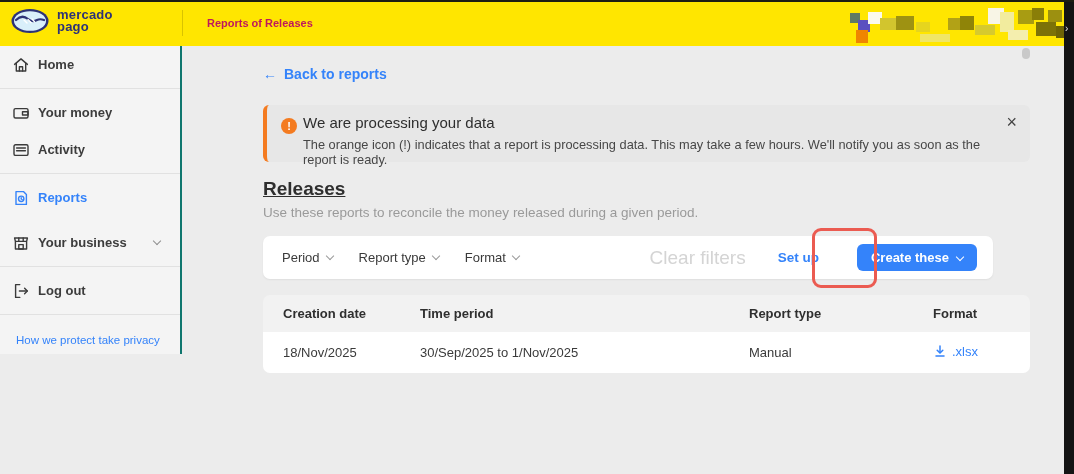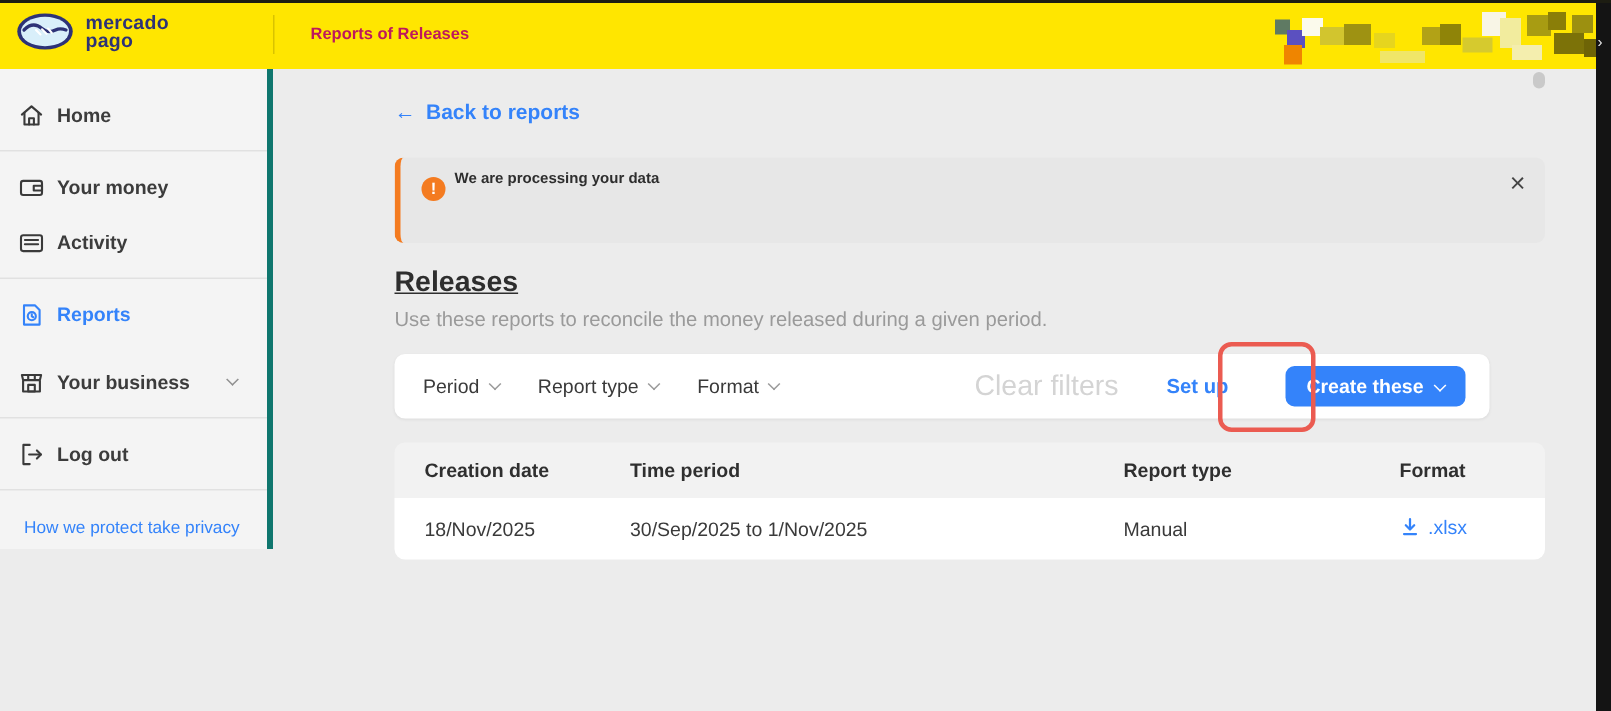--- a/index.html
+++ b/index.html
@@ -20,37 +20,37 @@
   
   .app-header{position:absolute;left:0;top:0;width:100%;height:46px;background:var(--brand-yellow);z-index:30;}
   .logo{position:absolute;left:10px;top:7px;display:flex;align-items:center;gap:7px;}
   .logo-text{font-size:13px;font-weight:bold;color:var(--navy);line-height:12px;letter-spacing:.2px;}
   .hdr-divider{position:absolute;left:182px;top:10px;width:1px;height:26px;background:rgba(0,0,0,.15);}
   .hdr-title{position:absolute;left:207px;top:0;height:46px;line-height:46px;font-size:11px;font-weight:bold;color:#be185d;}
   .mosaic{position:absolute;left:845px;top:6px;width:217px;height:38px;}
   .mosaic i{position:absolute;display:block;}
 
   
-  .sidebar{position:absolute;left:0;top:46px;width:182px;height:320px;background:#f4f4f4;border-right:4px solid #0f766e;z-index:10;}
+  .sidebar{position:absolute;left:0;top:34px;width:182px;height:320px;background:#f4f4f4;border-right:2px solid #0f766e;z-index:10;}
   .nav{padding-top:12px;}
   .nav-item{display:flex;align-items:center;height:37px;padding:0 14px 0 12px;gap:8px;cursor:pointer;}
   .nav-item .lbl{font-size:13px;font-weight:bold;color:#3c3c3c;}
   .nav-item.active .lbl{color:var(--accent-blue);}
   .nav-item.yb{margin-top:8px;}
   .nav-divider{height:1px;background:#e1e1e1;margin:5px 0;}
   .chev{width:6px;height:6px;border-right:1.6px solid currentColor;border-bottom:1.6px solid currentColor;display:inline-block;transform:rotate(45deg);margin-top:-3px;}
   .nav-item .chev{margin-left:auto;color:#8f8f8f;margin-right:6px;}
   .privacy{display:block;padding:14px 0 0 16px;font-size:11.5px;color:var(--accent-blue);text-decoration:none;}
 
   
   .back-link{position:absolute;left:263px;top:66px;display:flex;align-items:center;gap:7px;color:var(--accent-blue);font-size:14px;font-weight:bold;z-index:5;cursor:pointer;}
   .banner{position:absolute;left:263px;top:105px;width:767px;height:57px;background:#e7e7e7;border-left:4px solid var(--alert-orange);border-radius:6px;z-index:5;}
   .banner-icon{position:absolute;left:14px;top:13px;width:16px;height:16px;border-radius:50%;background:var(--alert-orange);color:#fff;font-size:11px;font-weight:bold;text-align:center;line-height:16px;}
   .banner-texts{padding:9px 40px 0 36px;}
-  .banner-title{font-size:10px;font-weight:bold;color:#2e2e2e;}
+  .banner-title{font-size:15px;font-weight:normal;color:#2e2e2e;}
   .banner-body{font-size:12.8px;color:#474747;margin-top:6px;}
   .banner-close{position:absolute;right:13px;top:8px;font-size:18px;color:#444;cursor:pointer;line-height:18px;}
 
   .section-title{position:absolute;left:263px;top:178px;font-size:19px;font-weight:bold;color:#2e2e2e;z-index:5;text-decoration:underline;}
   .section-subtitle{position:absolute;left:263px;top:205px;font-size:13.5px;color:#9a9a9a;z-index:5;}
 
   .filter-card{position:absolute;left:263px;top:236px;width:730px;height:43px;background:#fff;border-radius:7px;box-shadow:0 1px 2px rgba(0,0,0,.06);display:flex;align-items:center;padding:0 16px 0 19px;z-index:5;}
   .filter-dd{display:flex;align-items:center;gap:7px;font-size:13px;color:#3a3a3a;margin-right:26px;cursor:pointer;}
   .filter-dd .chev{color:#9a9a9a;}
   .clear-filters{margin-left:auto;font-size:19px;color:#d4d4d4;margin-right:32px;cursor:default;}
@@ -173,20 +173,21 @@
 
   <div class="back-link">
     <span>←</span>
     <span>Back to reports</span>
   </div>
 
   <div class="banner">
     <div class="banner-icon">!</div>
     <div class="banner-texts">
       <div class="banner-title">We are processing your data</div>
+      <div class="banner-body">The orange icon (!) indicates that a report is processing data. This may take a few hours. We'll notify you as soon as the report is ready.</div>
     </div>
     <div class="banner-close">×</div>
   </div>
 
   <div class="section-title">Releases</div>
   <div class="section-subtitle">Use these reports to reconcile the money released during a given period.</div>
 
   <div class="filter-card">
     <div class="filter-dd">
       <span>Period</span>

